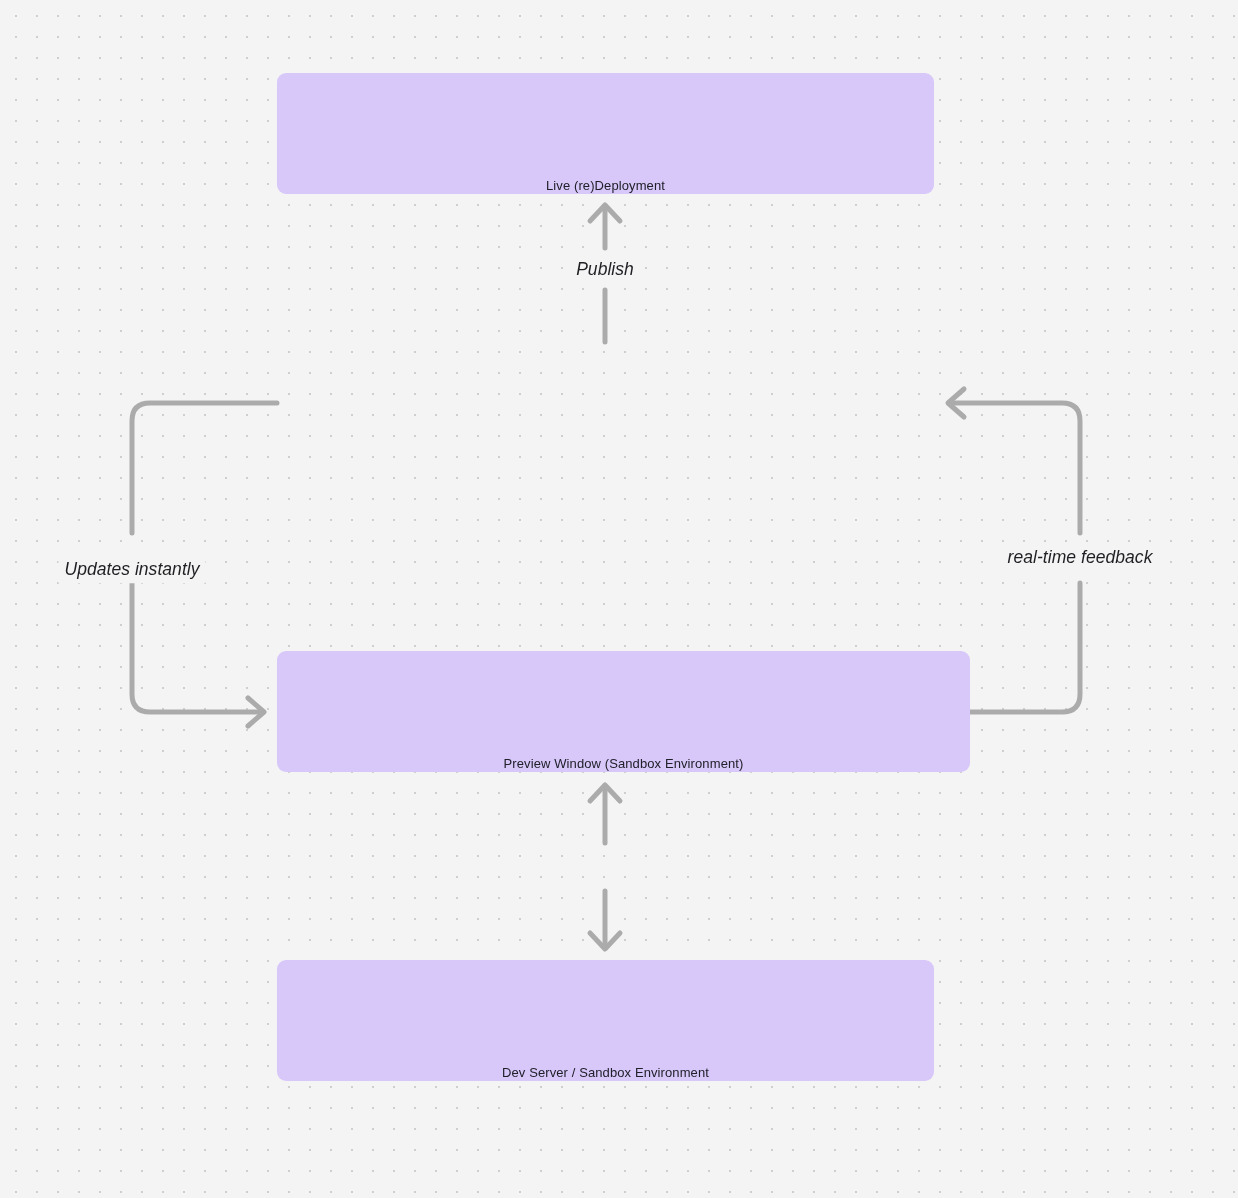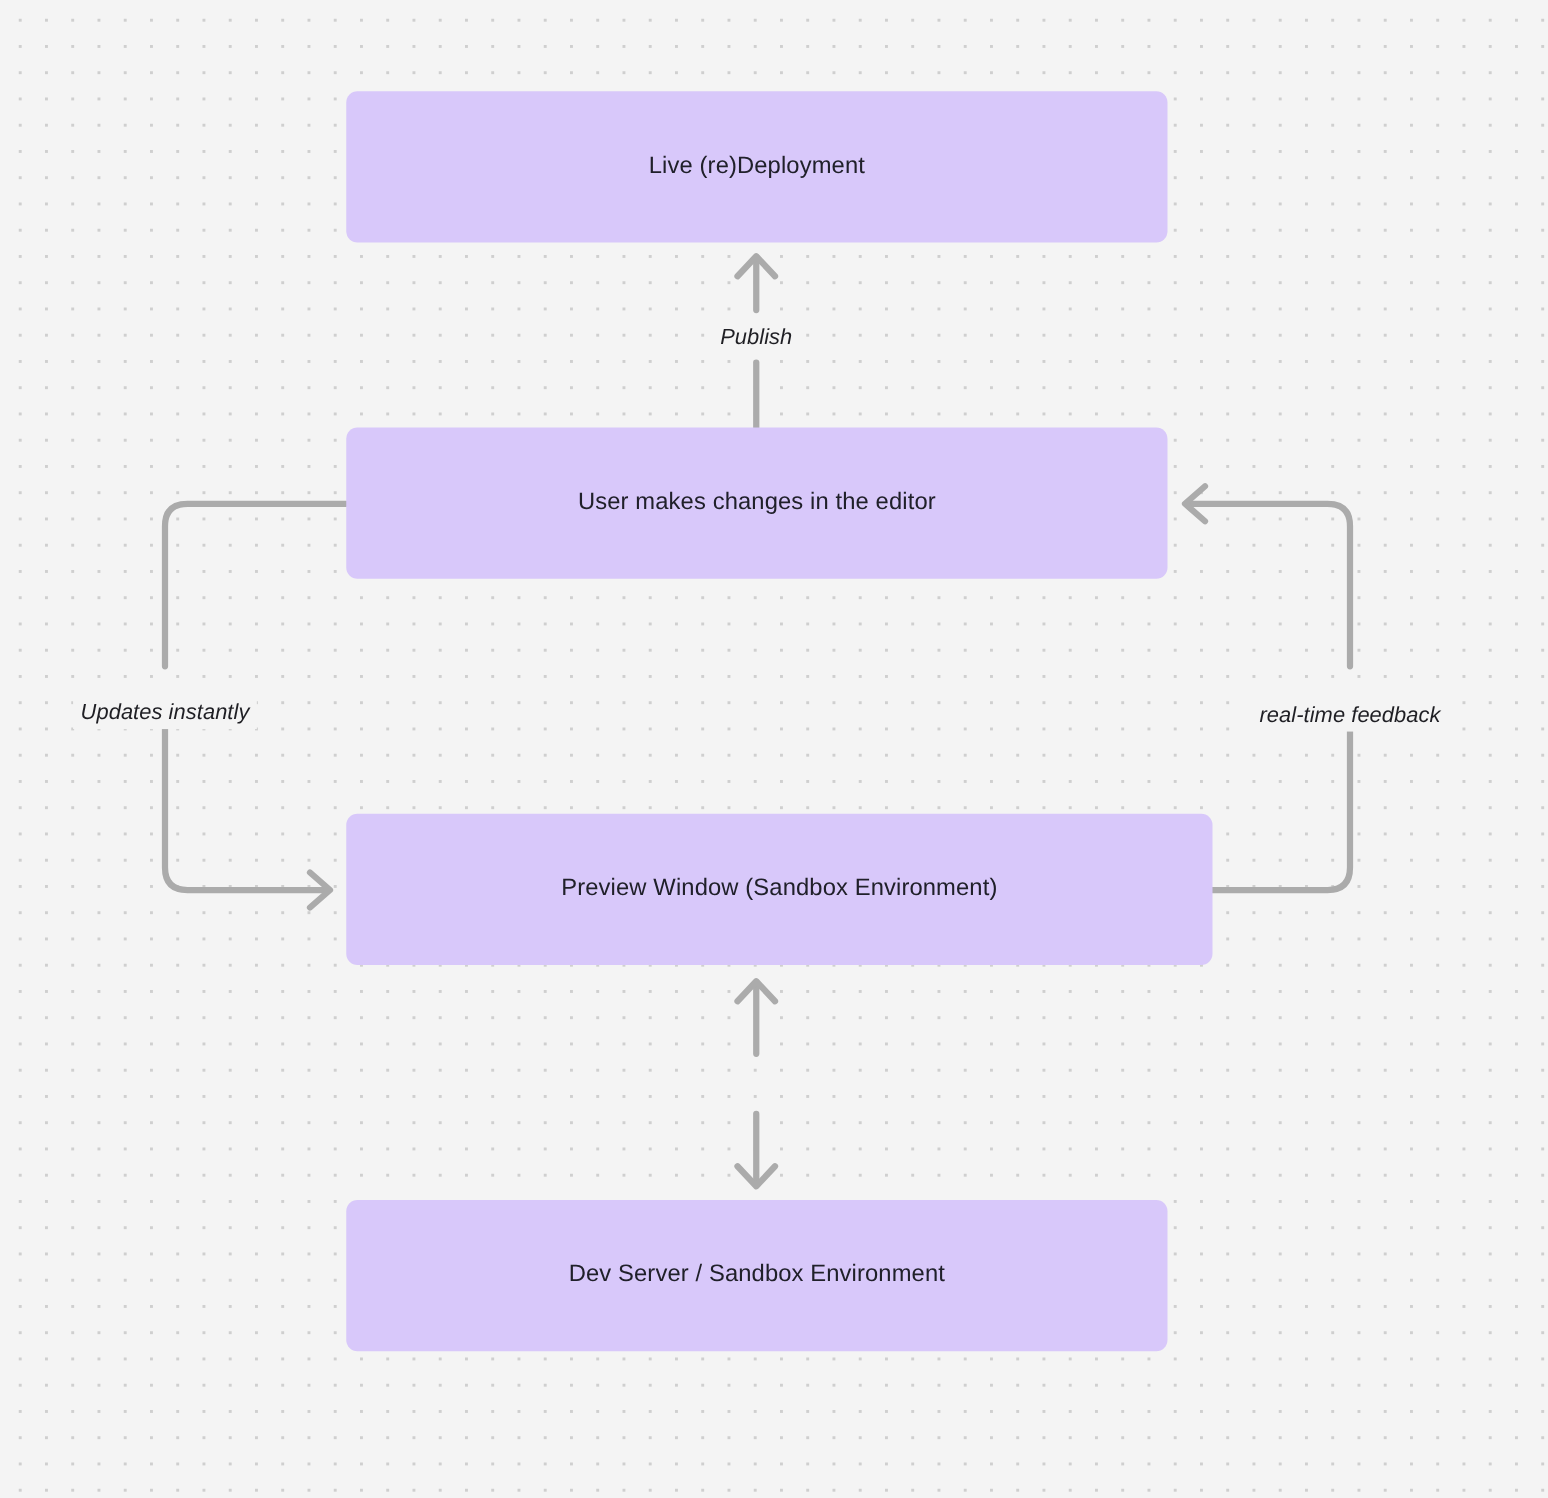--- a/index.html
+++ b/index.html
@@ -32,24 +32,24 @@
     height: 1198px;
     pointer-events: none;
   }
 
   .node {
     position: absolute;
     box-sizing: border-box;
     background: #d8c8fa;
     border-radius: 9px;
     display: flex;
-    align-items: center;
+    align-items: flex-end;
     justify-content: center;
     color: #20202a;
-    font-size: 19px;
+    font-size: 13px;
     letter-spacing: 0.1px;
     line-height: 1.2;
     text-align: center;
     padding: 0 24px;
   }
 
   #node-live      { left: 277px; top: 73px;  width: 657px; height: 121px; }
   #node-editor    { left: 277px; top: 342px; width: 657px; height: 121px; }
   #node-preview   { left: 277px; top: 651px; width: 693px; height: 121px; }
   #node-devserver { left: 277px; top: 960px; width: 657px; height: 121px; }
@@ -62,21 +62,21 @@
     white-space: nowrap;
     line-height: 1;
     background: #f4f4f4;
     padding: 4px 6px;
     transform: translate(-50%, -50%);
     font-style: italic;
   }
 
   #label-publish        { left: 605px; top: 270px; }
   #label-updates        { left: 132px; top: 558px; margin-top: 12px; }
-  #label-realtime       { left: 1080px; top: 558px; margin-top: 14px; }
+  #label-realtime       { left: 1080px; top: 558px; }
   #label-spunup         { left: 605px; top: 867px; }
 </style>
 </head>
 <body>
 
 <div id="canvas">
 
   <svg id="edge-layer" width="1238" height="1198" viewBox="0 0 1238 1198" xmlns="http://www.w3.org/2000/svg">
 
     <g>
@@ -102,23 +102,20 @@
       <path d="M 590 801 L 605 785 L 620 801" stroke="#ababab" stroke-width="5" fill="none" stroke-linecap="round" stroke-linejoin="round"></path>
       <path d="M 605 891 L 605 948" stroke="#ababab" stroke-width="5" fill="none" stroke-linecap="round"></path>
       <path d="M 590 933 L 605 949 L 620 933" stroke="#ababab" stroke-width="5" fill="none" stroke-linecap="round" stroke-linejoin="round"></path>
     </g>
   </svg>
 
   <div class="node" id="node-live">
     <span>Live (re)Deployment</span>
   </div>
 
-  <div class="node" id="node-editor">
-    <span>User makes changes in the editor</span>
-  </div>
 
   <div class="node" id="node-preview">
     <span>Preview Window (Sandbox Environment)</span>
   </div>
 
   <div class="node" id="node-devserver">
     <span>Dev Server / Sandbox Environment</span>
   </div>
 
   <div class="edge-label" id="label-publish">Publish</div>

